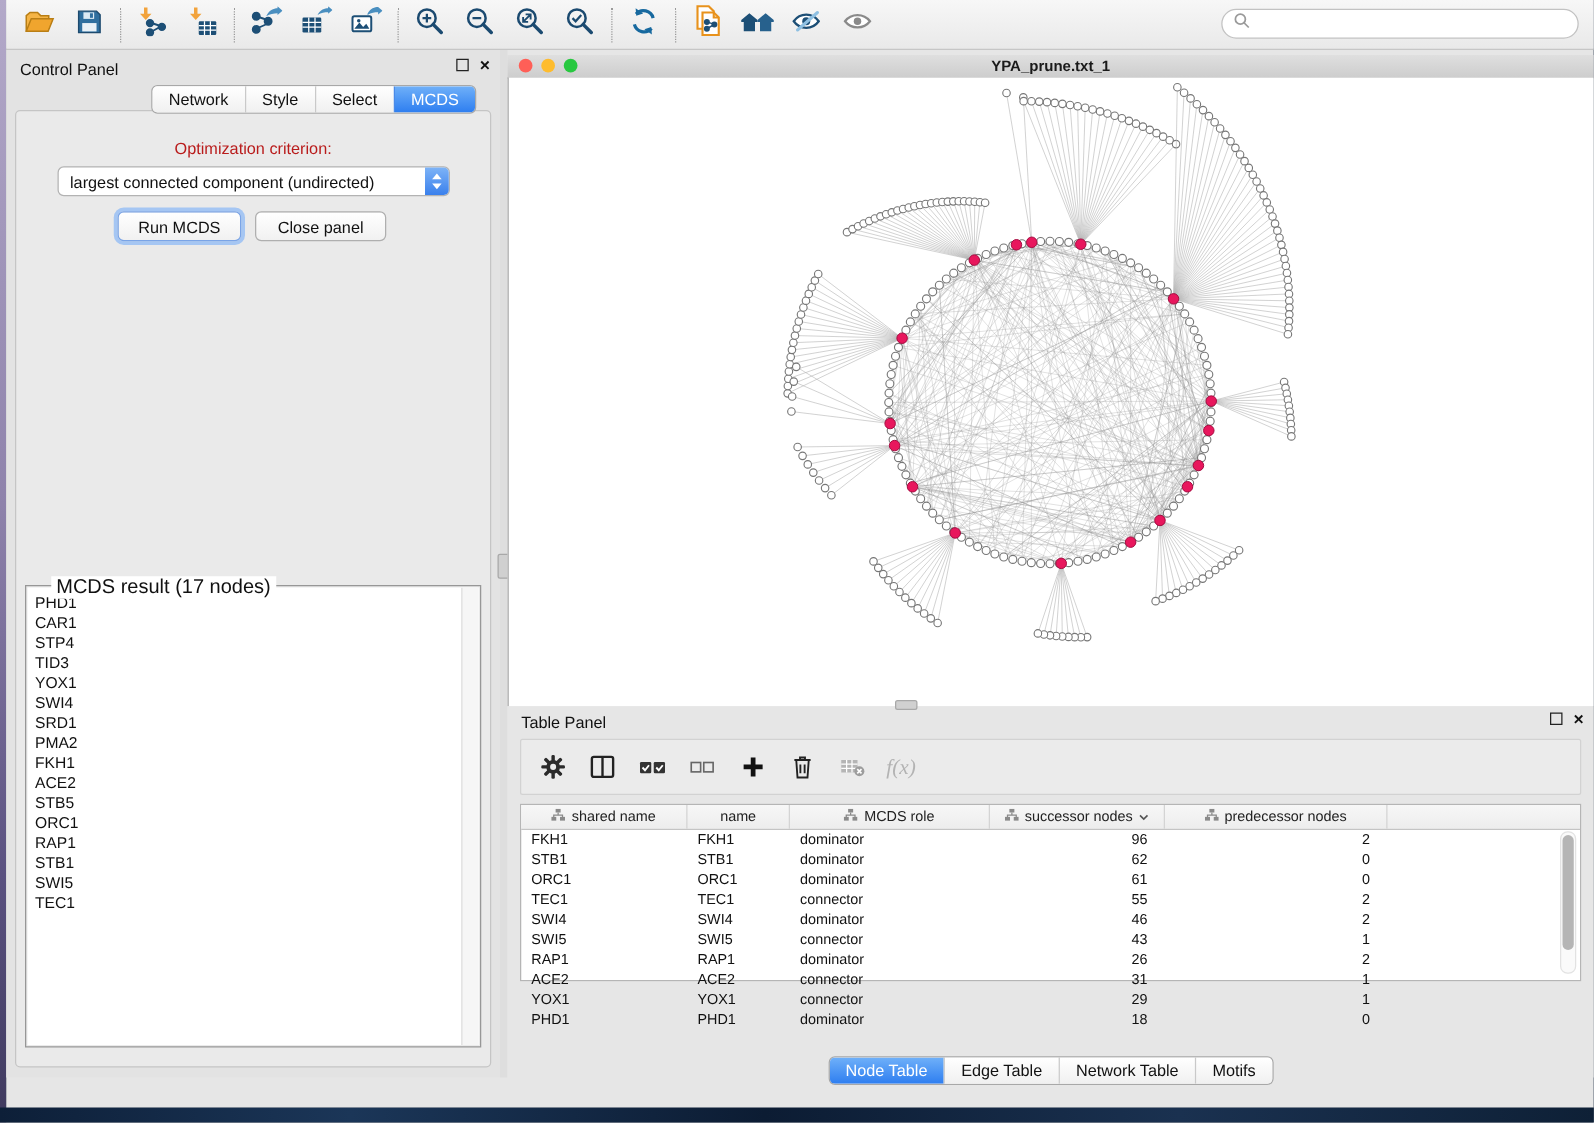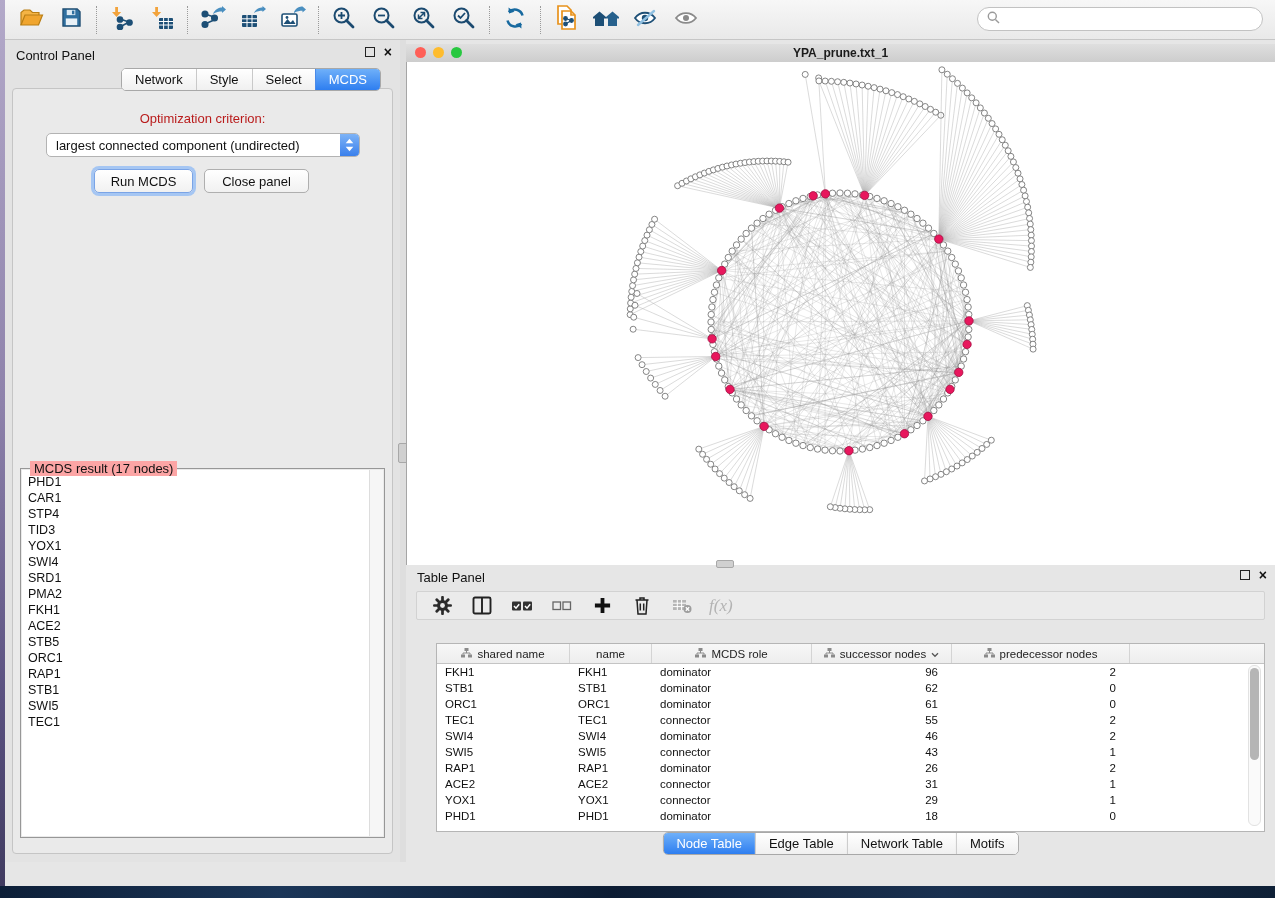--- a/index.html
+++ b/index.html
@@ -44,22 +44,22 @@
   .mac-select .sel-cap{margin-left:auto;width:19px;height:22px;border-radius:0 4px 4px 0;
        background:linear-gradient(#7db3f7,#3a80ec);display:flex;flex-direction:column;
        align-items:center;justify-content:center;gap:2px;}
   .btn-row{position:absolute;left:0;top:80px;width:100%;}
   .mac-btn{position:absolute;height:24px;background:linear-gradient(#ffffff,#f1f1f1);
        border:1px solid #afafaf;border-radius:5px;font-size:13px;color:#111;
        display:flex;align-items:center;justify-content:center;box-sizing:border-box;}
   .run-btn{left:81px;width:99px;box-shadow:0 0 0 3px rgba(108,168,250,.55);border-color:#7aa4e6;}
   .closep-btn{left:191px;width:105px;}
   .groupbox{position:absolute;left:7px;right:7px;top:379px;height:368px;border:1px solid #979797;}
-  .group-legend{position:absolute;top:-8px;left:9px;background:#fca5a5;padding:0 4px;
-       font-size:13px;color:#111;z-index:2;}
+  .group-legend{position:absolute;top:-8px;left:20px;background:#ffffff;padding:0 4px;
+       font-size:16px;color:#111;z-index:2;}
   .mcds-list{position:absolute;inset:1px;background:#fff;overflow:hidden;}
   .list-item{font-size:12.5px;line-height:16px;padding-left:6px;color:#111;}
   .mcds-list .scrolltrack{position:absolute;right:0;top:0;bottom:0;width:13px;
        background:#f6f6f6;border-left:1px solid #ddd;}
   .mcds-list .items{position:absolute;left:0;top:4px;right:14px;}
 
   
   .v-splitter{position:absolute;left:395px;top:40px;width:6px;height:822px;background:#dedede;}
   .v-handle{position:absolute;left:-2px;top:403px;width:9px;height:18px;background:#d0d0d0;
        border:1px solid #a8a8a8;border-radius:2px;}
@@ -76,40 +76,40 @@
        font-weight:bold;color:#1a1a1a;}
   .net-canvas{position:absolute;left:0;top:18px;right:0;bottom:0;background:#fff;
        border-left:1px solid #a5a5a5;box-sizing:border-box;}
   .ringnode{fill:#fff;stroke:#777;stroke-width:0.9;}
   .hubnode{fill:#e8175d;stroke:#a50c41;stroke-width:0.8;}
   .chord{stroke:#909090;stroke-width:0.55;opacity:0.38;}
   .fanedge{stroke:#b4b4b4;stroke-width:0.6;opacity:0.8;}
 
   
   .table-panel{position:absolute;left:401px;top:565px;width:869px;height:297px;background:#e6e6e6;}
-  .tp-toolbar{position:absolute;left:10px;right:10px;top:26px;height:29px;background:#ebebeb;
+  .tp-toolbar{position:absolute;left:10px;right:10px;top:26px;height:45px;background:#ebebeb;
        border:1px solid #d2d2d2;border-radius:2px;display:flex;align-items:center;
        padding-left:12px;gap:14px;box-sizing:border-box;}
   .tpi{width:26px;height:26px;display:flex;align-items:center;justify-content:center;}
   .fx-label{font-size:17px;font-style:italic;color:#b3b3b3;font-family:"Liberation Serif",serif;}
-  .tbl{position:absolute;left:10px;right:10px;top:78px;height:189px;background:#fff;
-       border:1px solid #b5b5b5;box-sizing:border-box;margin-left:20px;}
+  .tbl{position:absolute;left:10px;right:10px;top:78px;height:142px;background:#fff;
+       border:1px solid #b5b5b5;box-sizing:border-box;}
   .thead{display:flex;height:19px;background:linear-gradient(#f7f7f7,#ededed);
        border-bottom:1px solid #c4c4c4;}
   .th{display:flex;align-items:center;justify-content:center;gap:5px;font-size:11.5px;
        color:#222;border-right:1px solid #d4d4d4;box-sizing:border-box;}
   .th.fill{flex:1;border-right:none;}
   .c0{width:133px;}.c1{width:82px;}.c2{width:160px;}.c3{width:140px;}.c4{width:178px;}
   .tr{display:flex;height:16px;align-items:center;}
   .td{font-size:11.5px;color:#111;padding:0 8px;box-sizing:border-box;white-space:nowrap;}
   .td.num{text-align:right;padding-right:14px;}
   .vscroll{position:absolute;right:3px;top:21px;bottom:5px;width:11px;background:#fafafa;
        border:1px solid #e2e2e2;border-radius:6px;}
   .vthumb{position:absolute;left:1px;right:1px;top:2px;height:92px;background:#b5b5b5;border-radius:5px;}
-  .tp-tabs{position:absolute;top:267px;left:50%;transform:translateX(-50%);}
+  .tp-tabs{position:absolute;top:280px;left:50%;transform:translateX(-50%);}
 
   
   .statusbar{position:absolute;left:0;right:0;bottom:0;height:24px;
        background:linear-gradient(#f1f1f1,#e7e7e7);border-top:1px solid #c6c6c6;}
   .list-btn{position:absolute;left:8px;top:3px;width:28px;height:18px;
        background:linear-gradient(#fdfdfd,#efefef);border:1px solid #b5b5b5;border-radius:3px;
        display:flex;align-items:center;justify-content:center;}
   .memory-btn{position:absolute;right:8px;top:2px;height:20px;display:flex;align-items:center;gap:6px;
        background:linear-gradient(#fdfdfd,#f0f0f0);border:1px solid #b5b5b5;border-radius:4px;
        padding:0 10px;font-size:12.5px;color:#111;}

